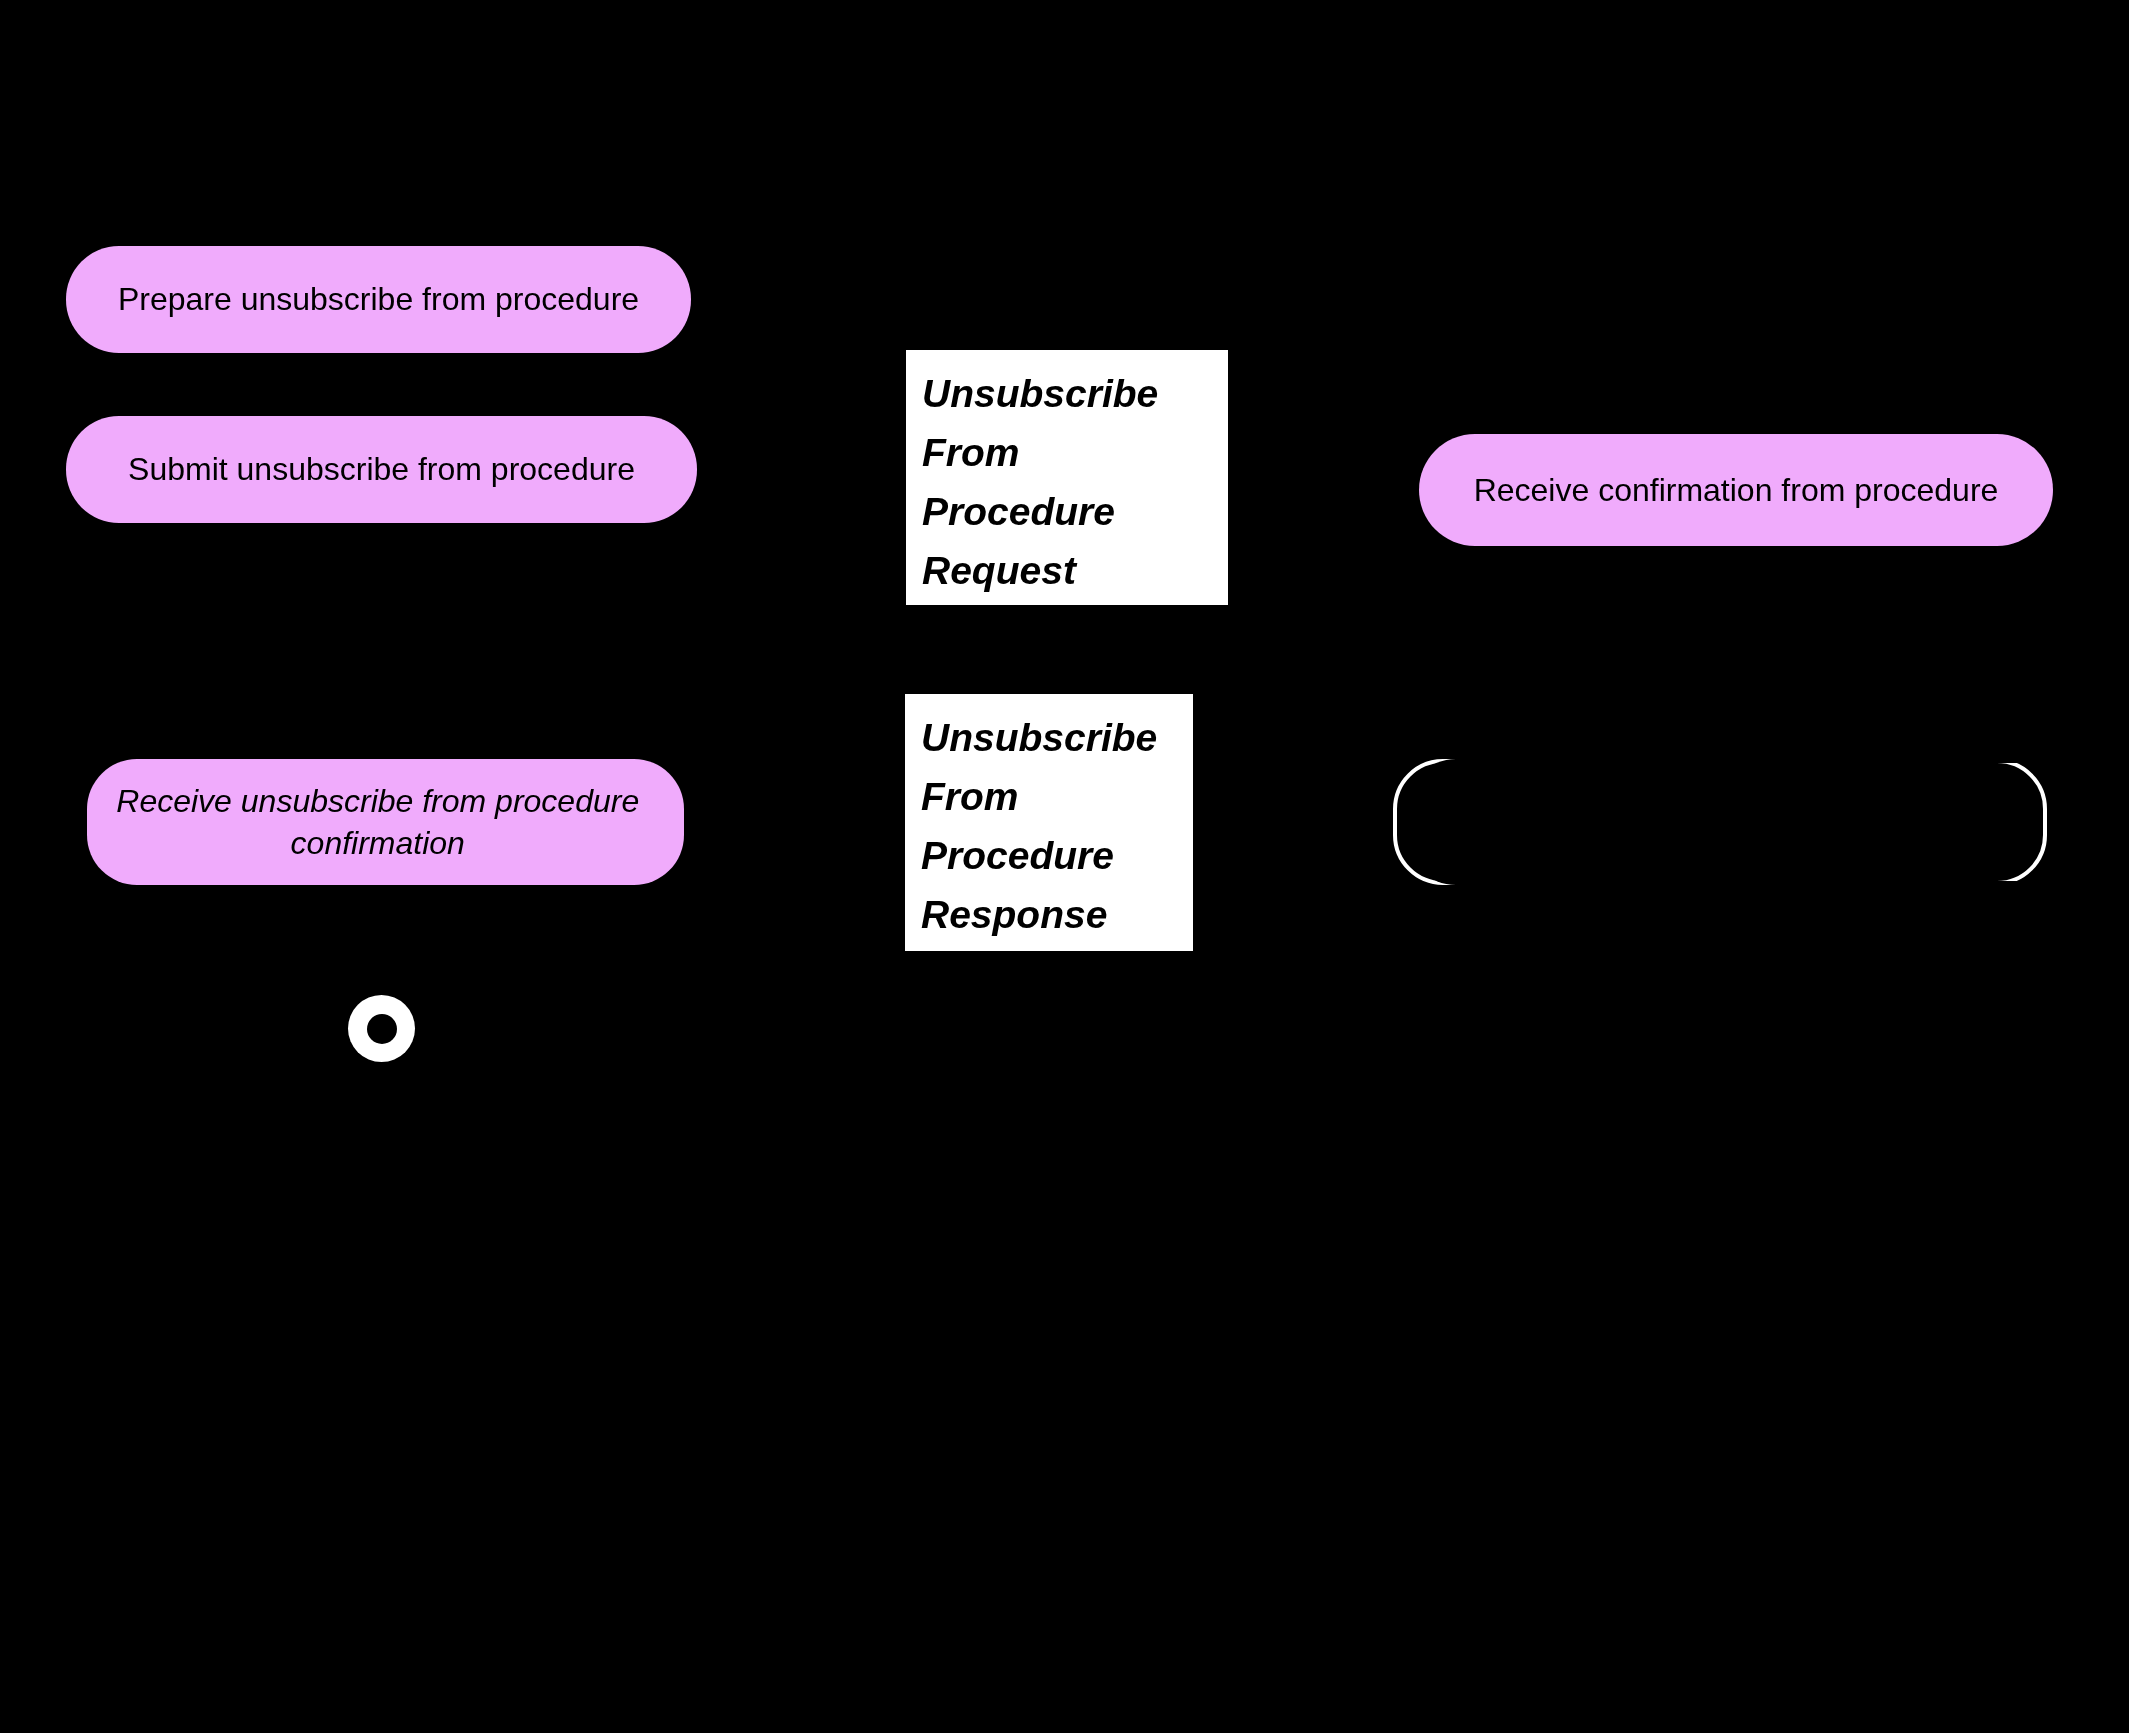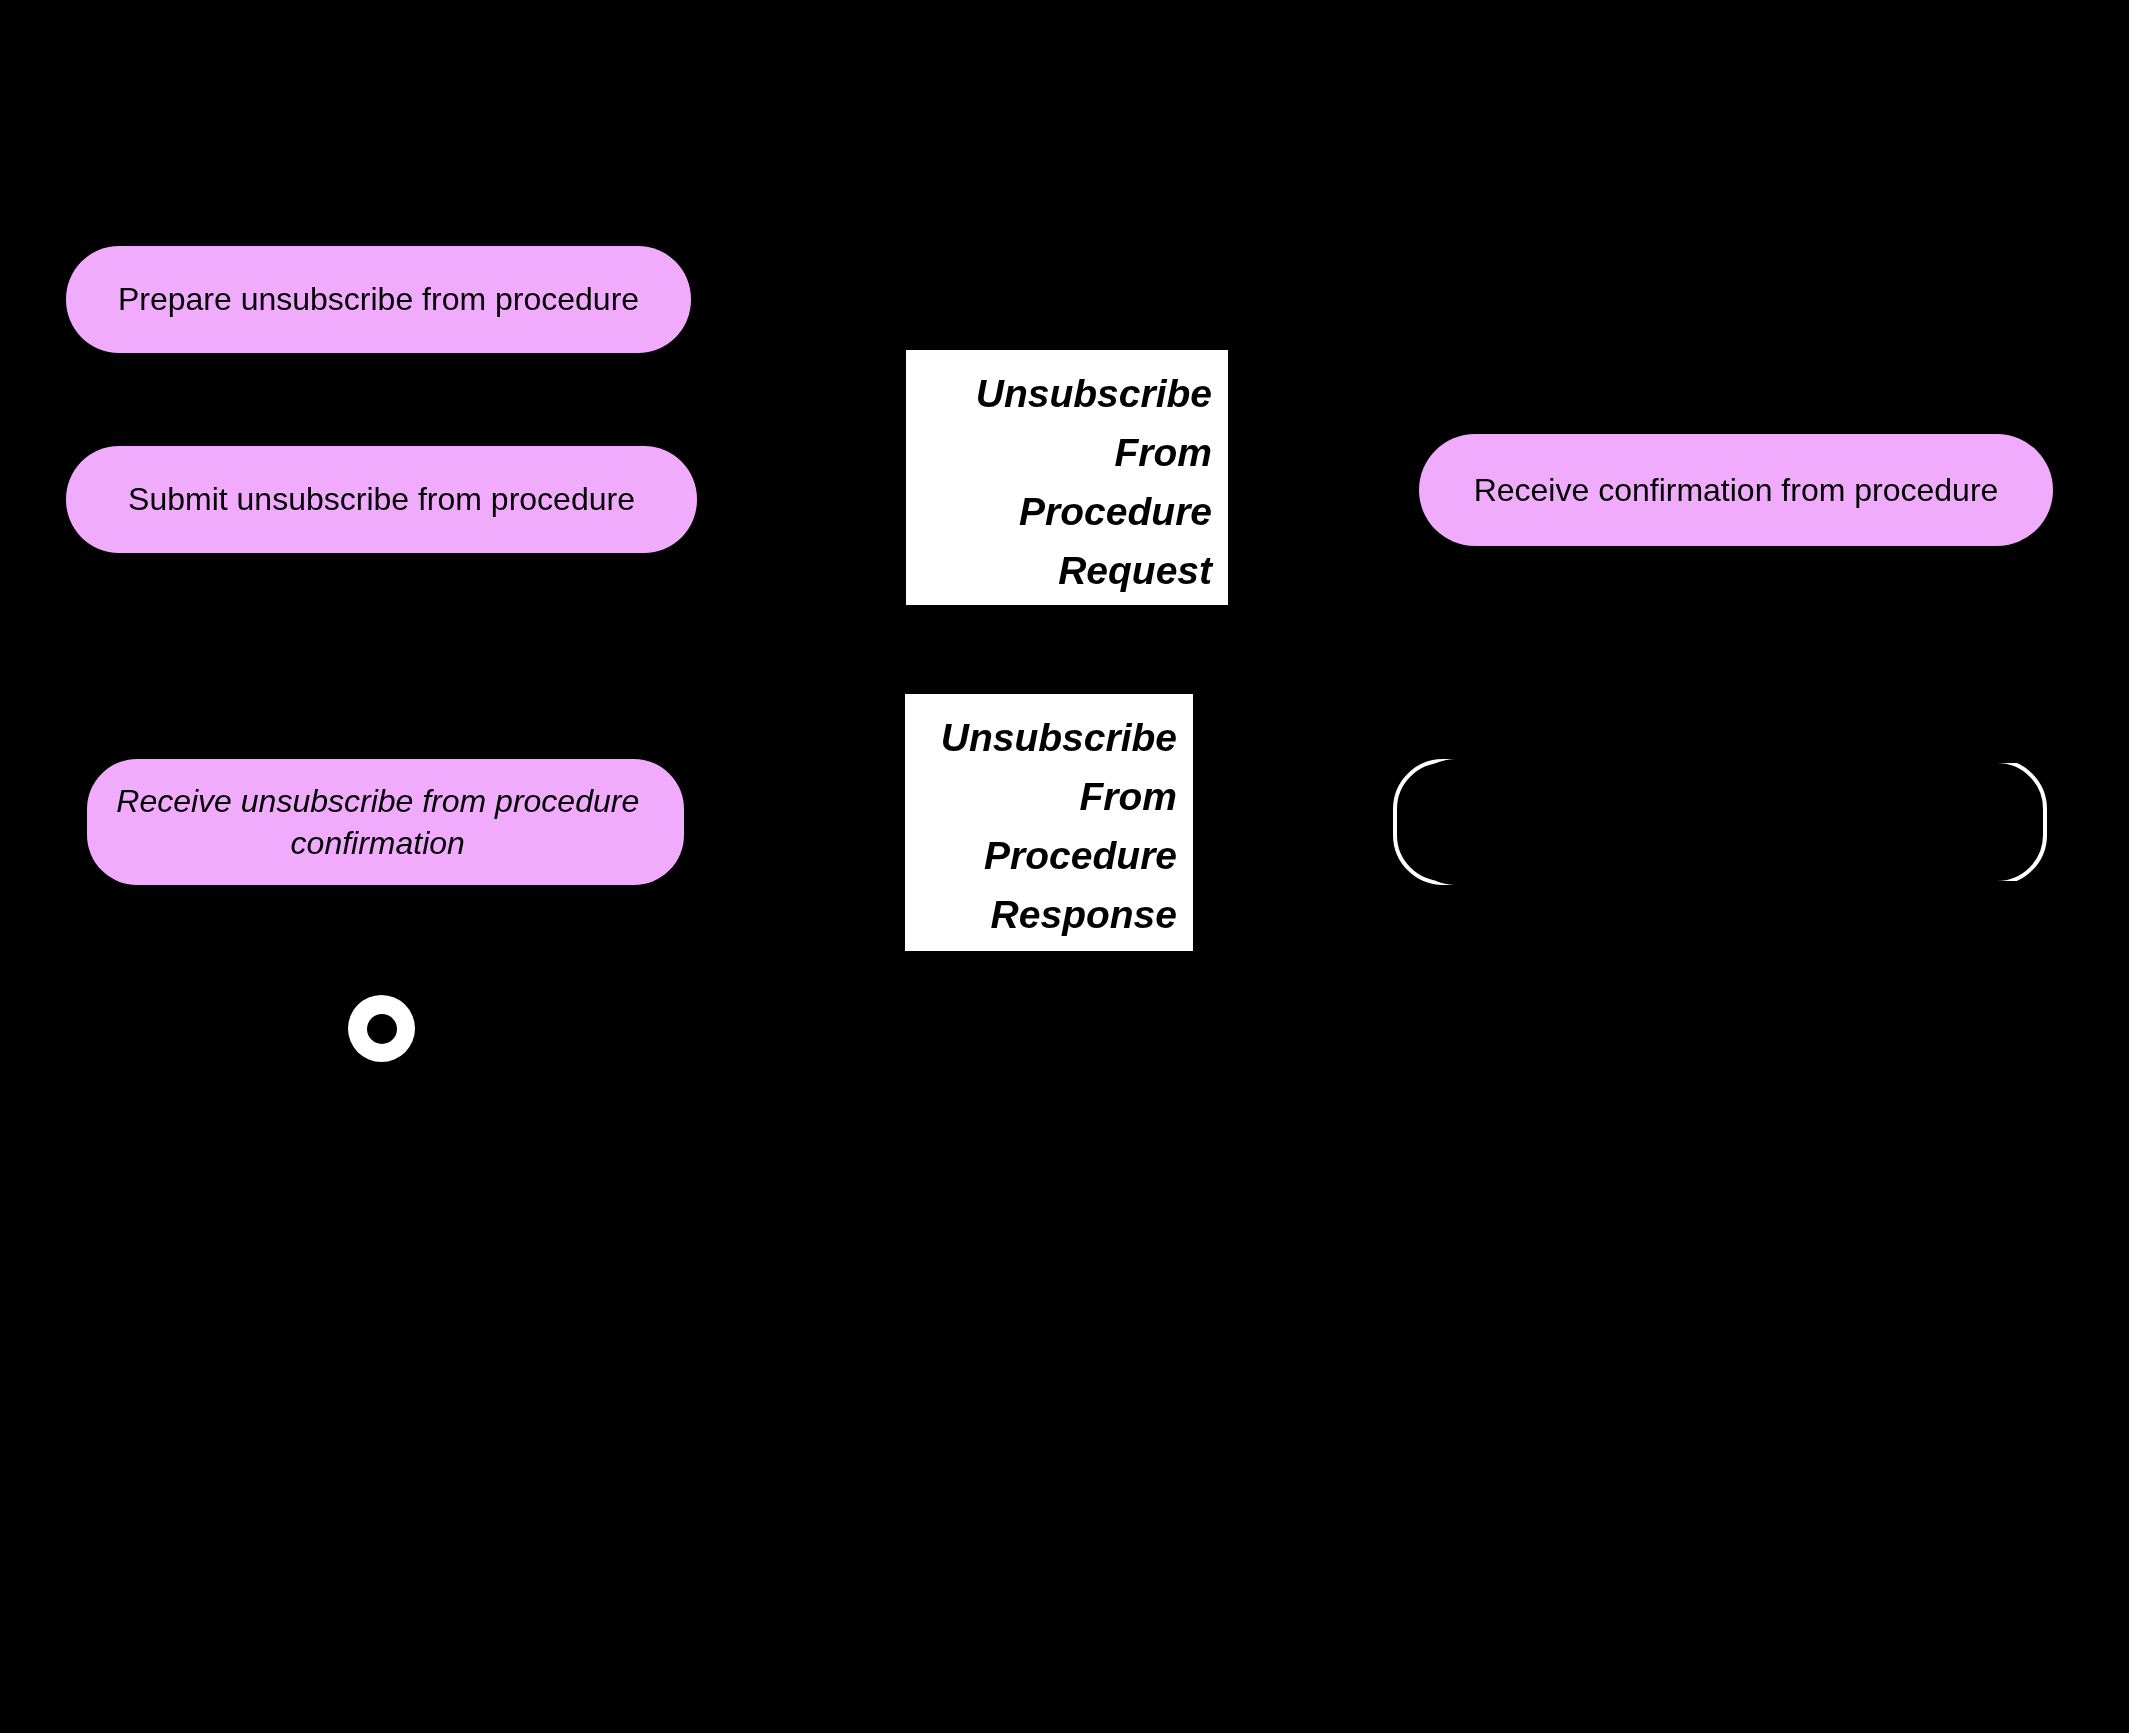--- a/index.html
+++ b/index.html
@@ -74,21 +74,21 @@
     box-sizing: border-box;
     padding: 13.7px 16px 0 16px;
   }
   .message-label {
     color: #000000;
     font-family: "Liberation Sans", sans-serif;
     font-weight: 700;
     font-style: italic;
     font-size: 39px;
     line-height: 1.52;
-    text-align: right;
+    text-align: left;
   }
 
   
   .final-node {
     position: absolute;
     border-radius: 50%;
     background: #ffffff;
   }
   .final-node .hole {
     position: absolute;
@@ -101,21 +101,21 @@
 </style>
 </head>
 <body>
 
 <div id="canvas">
 
   <div class="action-node" style="left:66px; top:246px; width:625px; height:107px; border-radius:53px;">
     <span class="action-label">Prepare unsubscribe from procedure</span>
   </div>
 
-  <div class="action-node" style="left:66px; top:446px; width:631px; height:107px; border-radius:53px;">
+  <div class="action-node" style="left:66px; top:416px; width:631px; height:107px; border-radius:53px;">
     <span class="action-label">Submit unsubscribe from procedure</span>
   </div>
 
   <div class="action-node" style="left:87px; top:759px; width:597px; height:126px; border-radius:50px;">
     <span class="action-label two-line" style="margin-left:-15.5px;">Receive unsubscribe from procedure confirmation</span>
   </div>
 
   <div class="final-node" style="left:348px; top:995px; width:67px; height:67px;">
     <span class="hole" style="width:30px; height:30px;"></span>
   </div>

